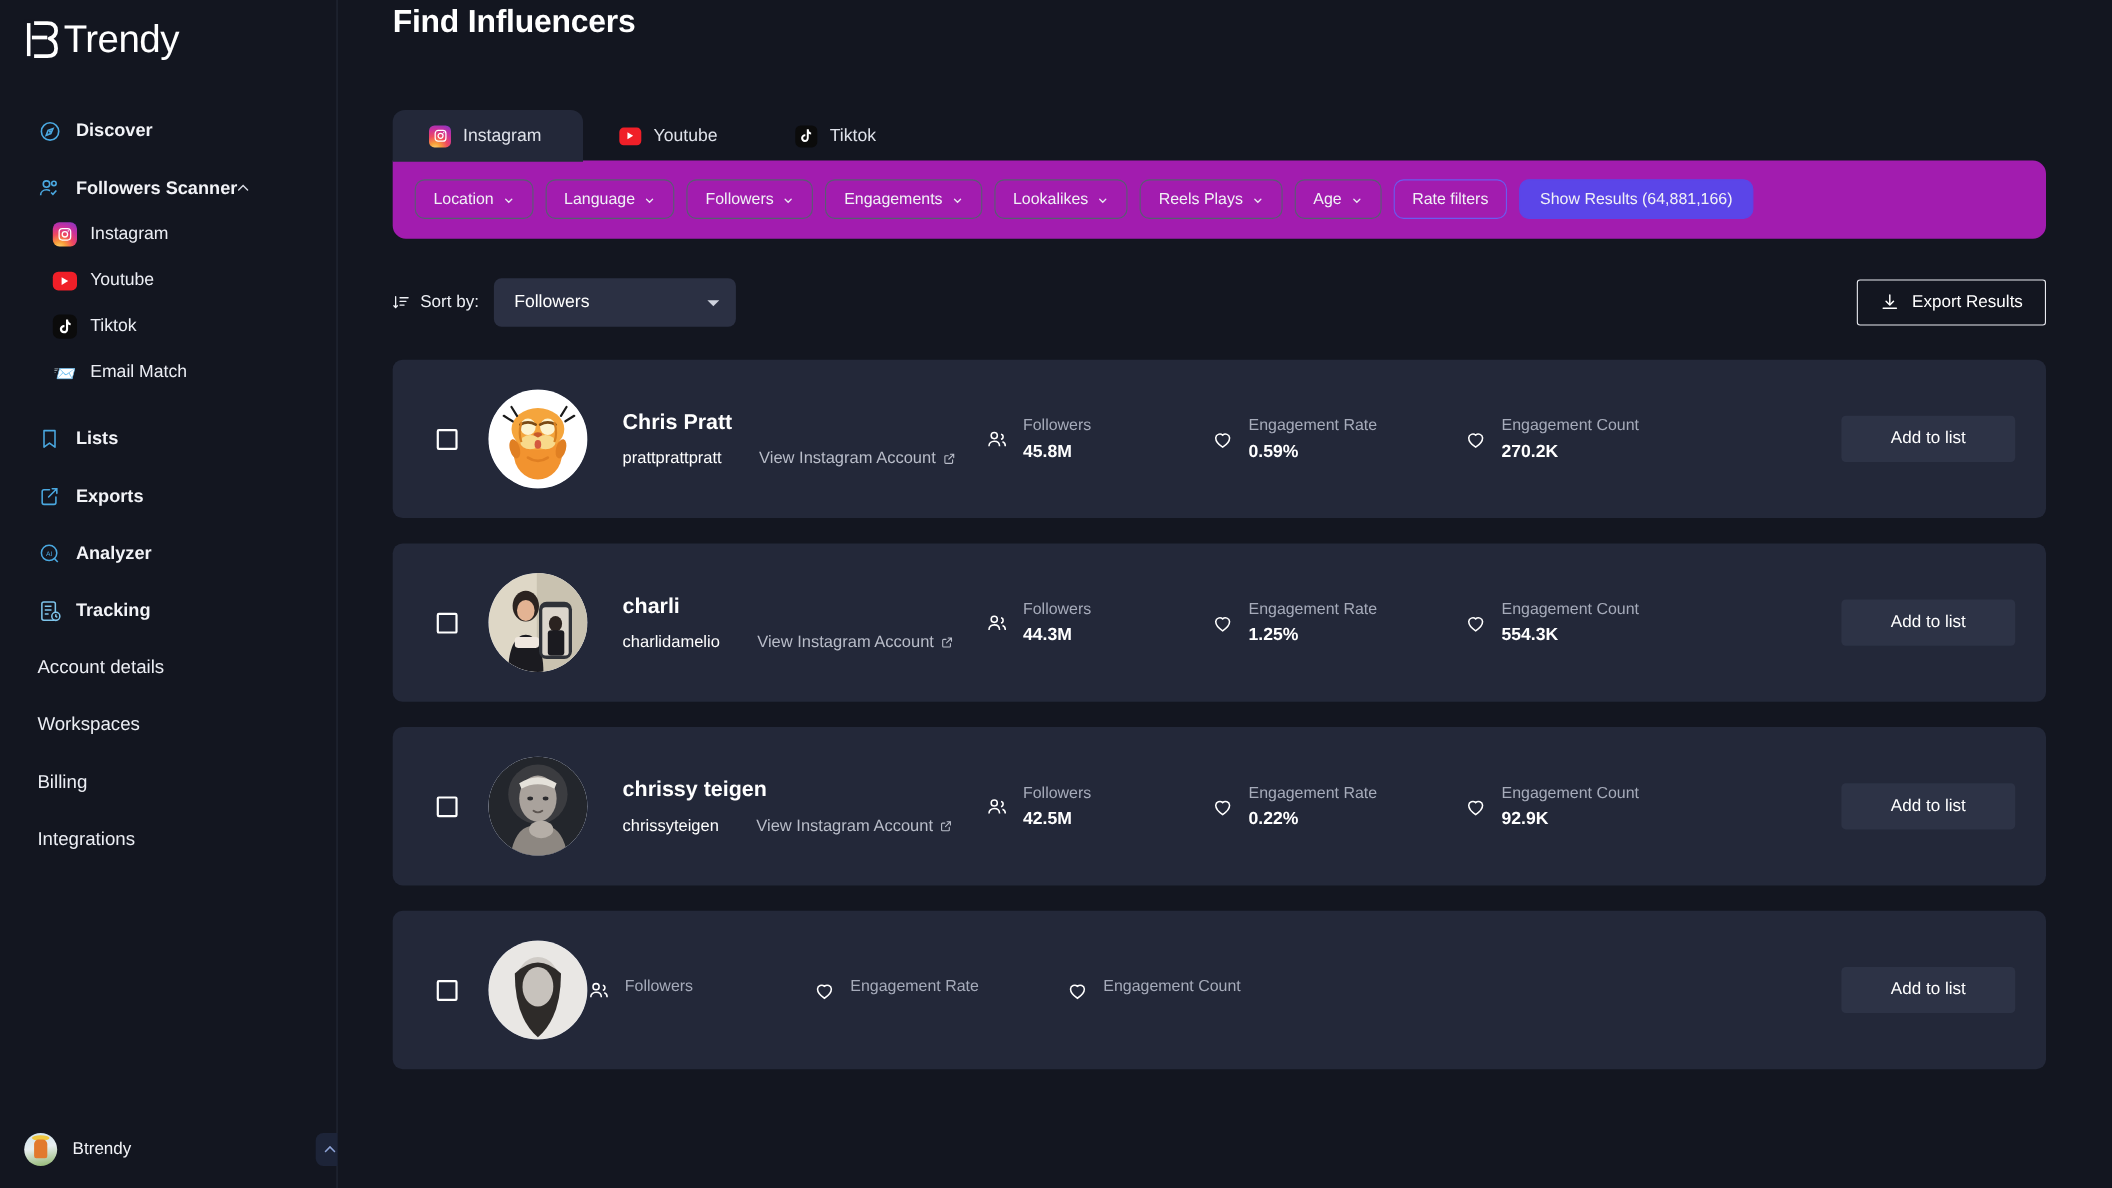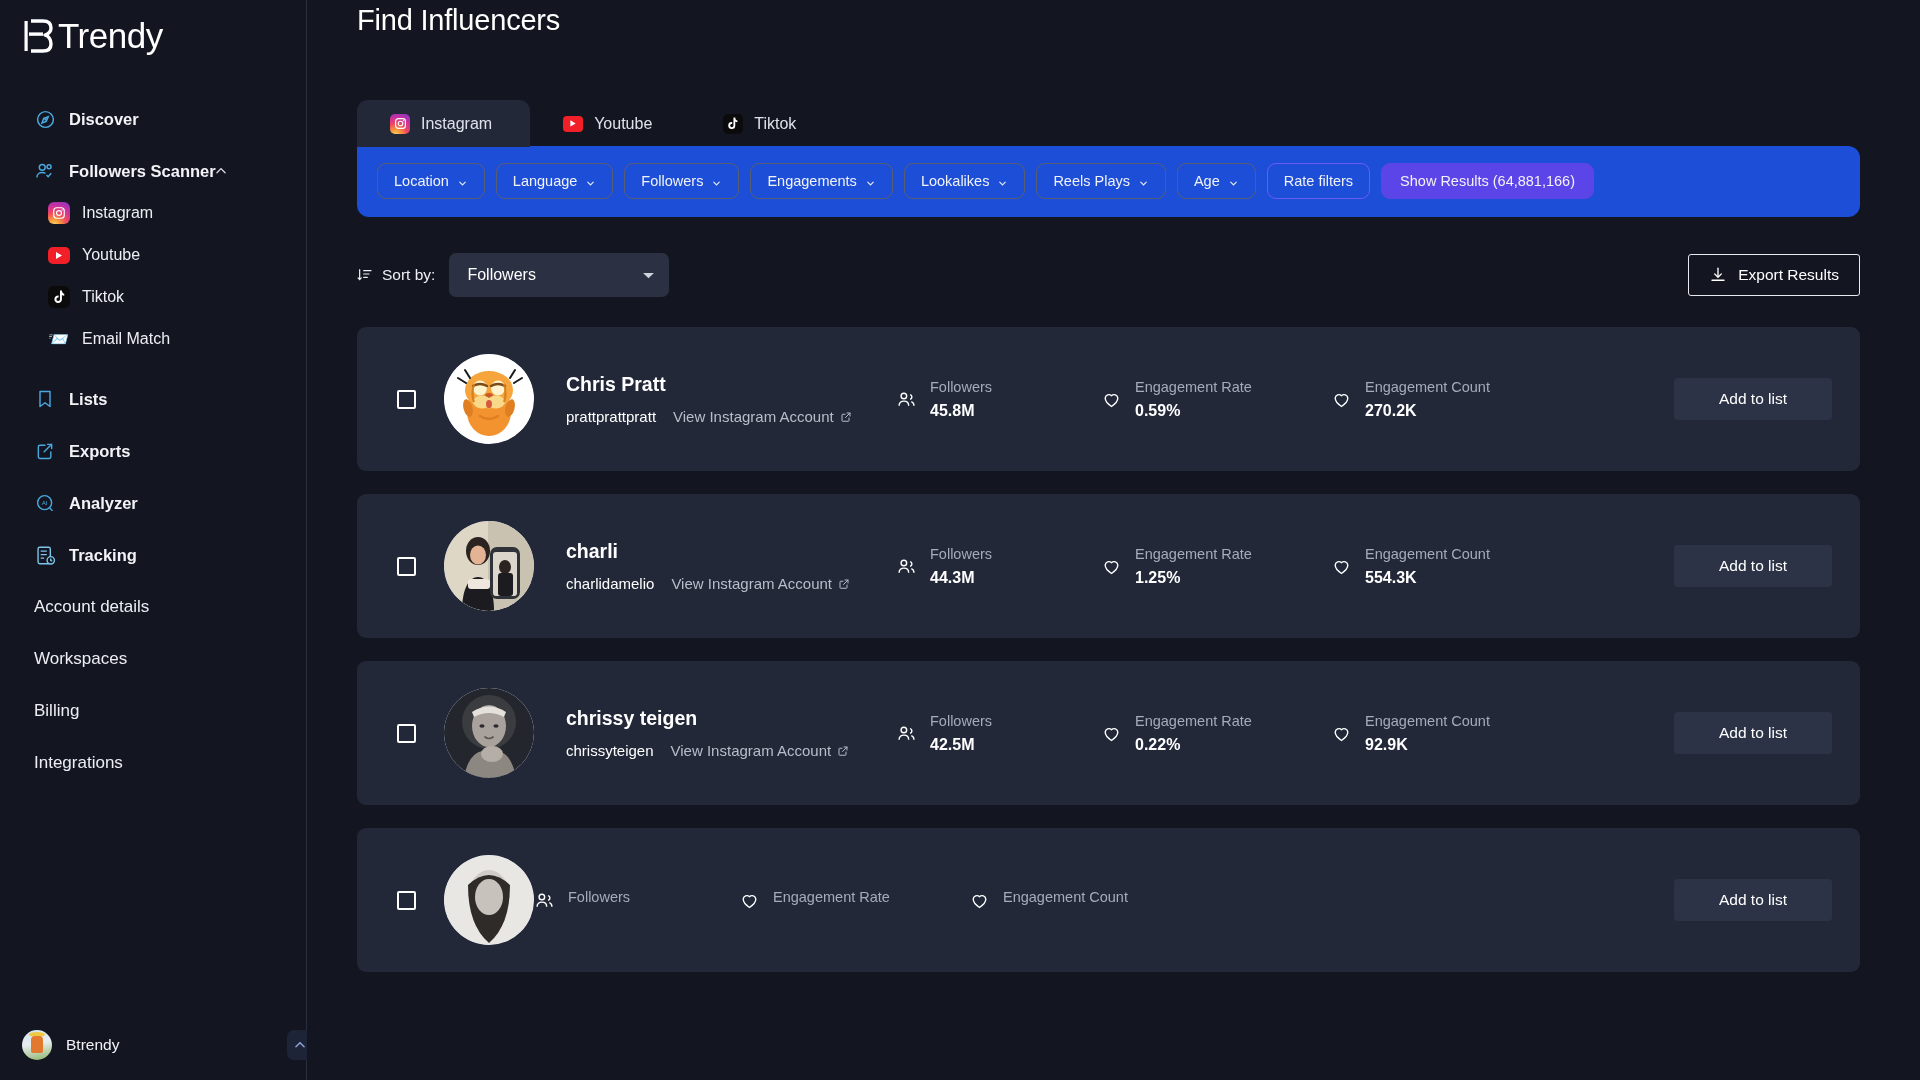--- a/index.html
+++ b/index.html
@@ -99,21 +99,21 @@
   
   .main {
     flex: 1;
     height: 1080px;
     background: #131620;
     padding: 0 60px 0 50px;
     position: relative;
     overflow: hidden;
   }
   .page-title {
-    font-size: 29px; font-weight: 400; color: #ffffff;
+    font-size: 29px; font-weight: 700; color: #ffffff;
     padding-top: 4px; letter-spacing: -0.2px;
   }
 
   
   .tabs-wrap { margin-top: 63px; position: relative; }
   .tabs {
     display: flex;
     position: relative;
     z-index: 3;
   }
@@ -124,21 +124,21 @@
     font-size: 16px; font-weight: 500; color: #dfe2ea;
     cursor: pointer;
     border-radius: 11px 11px 0 0;
     background: transparent;
   }
   .tab.active { background: #232839; }
   .tab .sq-icon { width: 20px; height: 20px; flex: 0 0 20px; border-radius: 5px;}
   .tab .yt-sq { width: 22px; height: 16px; border-radius: 4px;}
 
   .filter-panel {
-    background: #1d4ed8;
+    background: #a21caf;
     border-radius: 0 12px 12px 12px;
     padding: 17px 20px 18px 20px;
     display: flex; align-items: center; gap: 11px;
     margin-top: -1px;
     position: relative; z-index: 2;
   }
   .chip {
     height: 36px;
     padding: 0 16px;
     border: 1px solid #585e72;
@@ -219,21 +219,21 @@
     background: transparent;
   }
   .avatar-lg {
     width: 90px; height: 90px; border-radius: 50%;
     margin-left: 28px; flex: 0 0 90px;
     overflow: hidden; position: relative;
     background: #bcc2cf;
   }
   .name-block { margin-left: 32px; width: 330px; }
   .inf-name { font-size: 19.5px; font-weight: 700; color: #ffffff; }
-  .inf-sub { margin-top: 12px; display: flex; align-items: baseline; gap: 17px; }
+  .inf-sub { margin-top: 12px; display: flex; align-items: baseline; gap: 34px; }
   .inf-handle { font-size: 15px; color: #ffffff; font-weight: 500; }
   .inf-link {
     font-size: 15px; color: #b9bdc9; cursor: pointer;
     display: inline-flex; align-items: center; gap: 6px;
   }
   .metric { display: flex; align-items: center; gap: 13px; }
   .m1 { width: 205px; }
   .m2 { width: 230px; }
   .m3 { width: 230px; }
   .m-lbl { font-size: 14.5px; color: #a6abba; }

